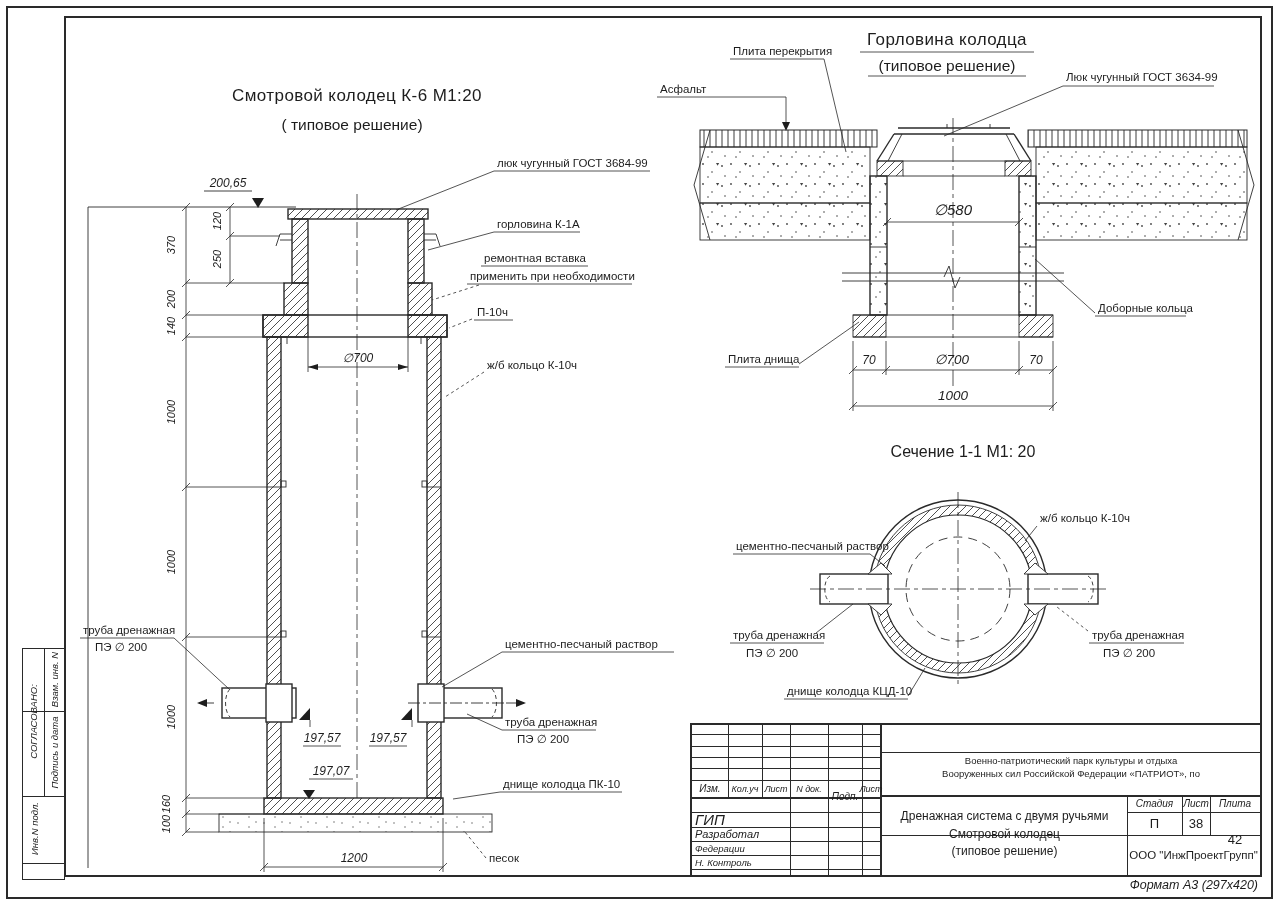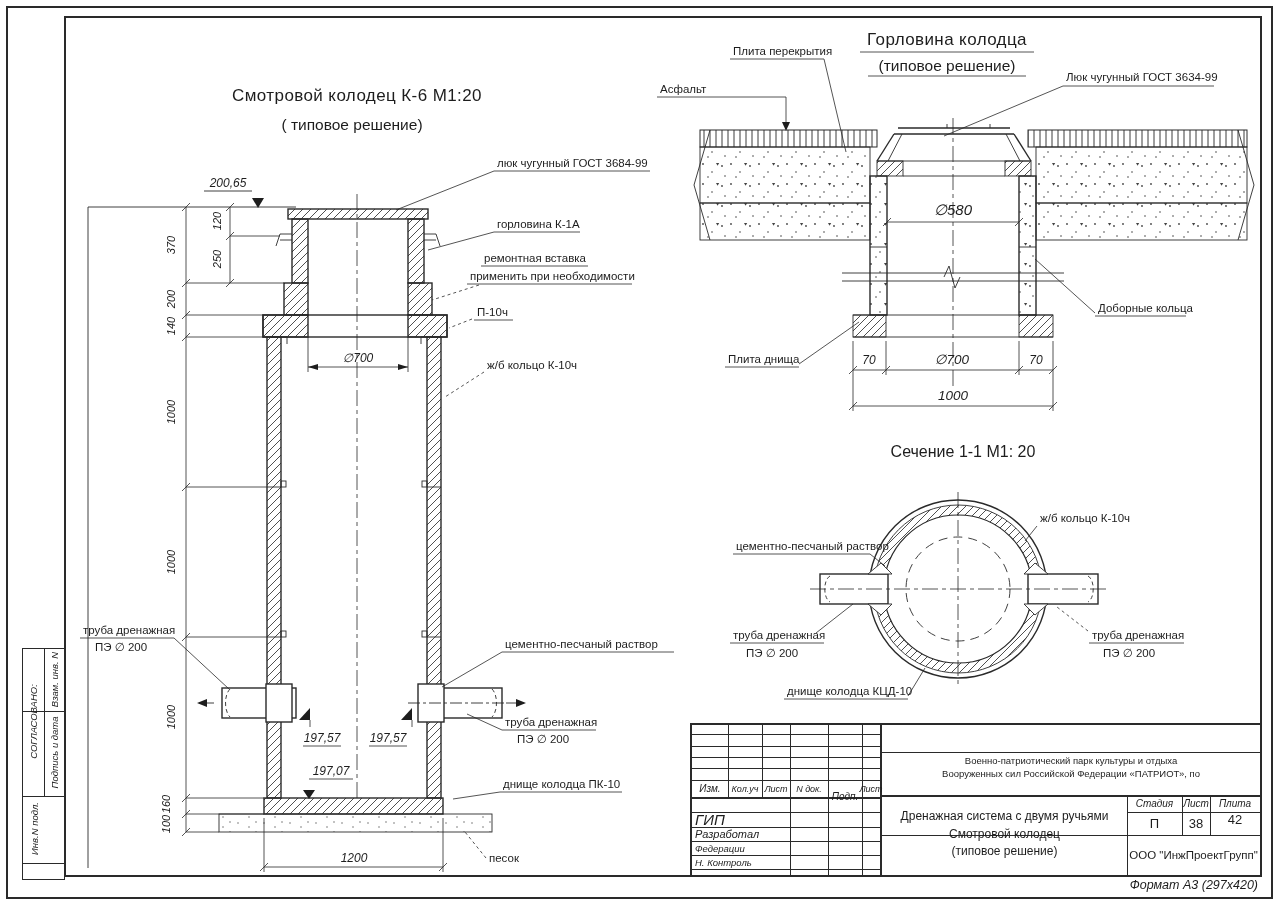--- a/index.html
+++ b/index.html
@@ -395,21 +395,21 @@
     <div style="position:absolute;left:190px;top:29px;width:378px;height:41px;text-align:center;font-size:9.5px;line-height:13px">
       <div>Военно-патриотический парк культуры и отдыха</div>
       <div>Вооруженных сил Российской Федерации «ПАТРИОТ», по</div>
     </div>
     <div class="cell" style="left:190px;top:72px;width:245px;height:38px;font-size:12px">Дренажная система с двумя ручьями</div>
     <div class="cell it" style="left:435px;top:70px;width:55px;height:17px;font-size:10px">Стадия</div>
     <div class="cell it" style="left:490px;top:70px;width:28px;height:17px;font-size:10px">Лист</div>
     <div class="cell it" style="left:518px;top:70px;width:50px;height:17px;font-size:10px">Плита</div>
     <div class="cell" style="left:435px;top:87px;width:55px;height:23px;font-size:13px">П</div>
     <div class="cell" style="left:490px;top:87px;width:28px;height:23px;font-size:13px">38</div>
-    <div class="cell" style="left:518px;top:83px;width:50px;height:23px;font-size:13px">42</div>
+    <div class="cell" style="left:518px;top:103px;width:50px;height:23px;font-size:13px">42</div>
     <div style="position:absolute;left:190px;top:101px;width:245px;height:33px;text-align:center;font-size:12px;line-height:17px">
       <div>Смотровой колодец</div>
       <div>(типовое решение)</div>
     </div>
     <div class="cell" style="left:435px;top:110px;width:133px;height:40px;font-size:11.5px">ООО "ИнжПроектГрупп"</div>
   </div>
 
   <div class="ss">
     <div class="ln" style="left:21px;top:0;width:1px;height:147px"></div>
     <div class="ln" style="left:0;top:62px;width:43px;height:1px"></div>

